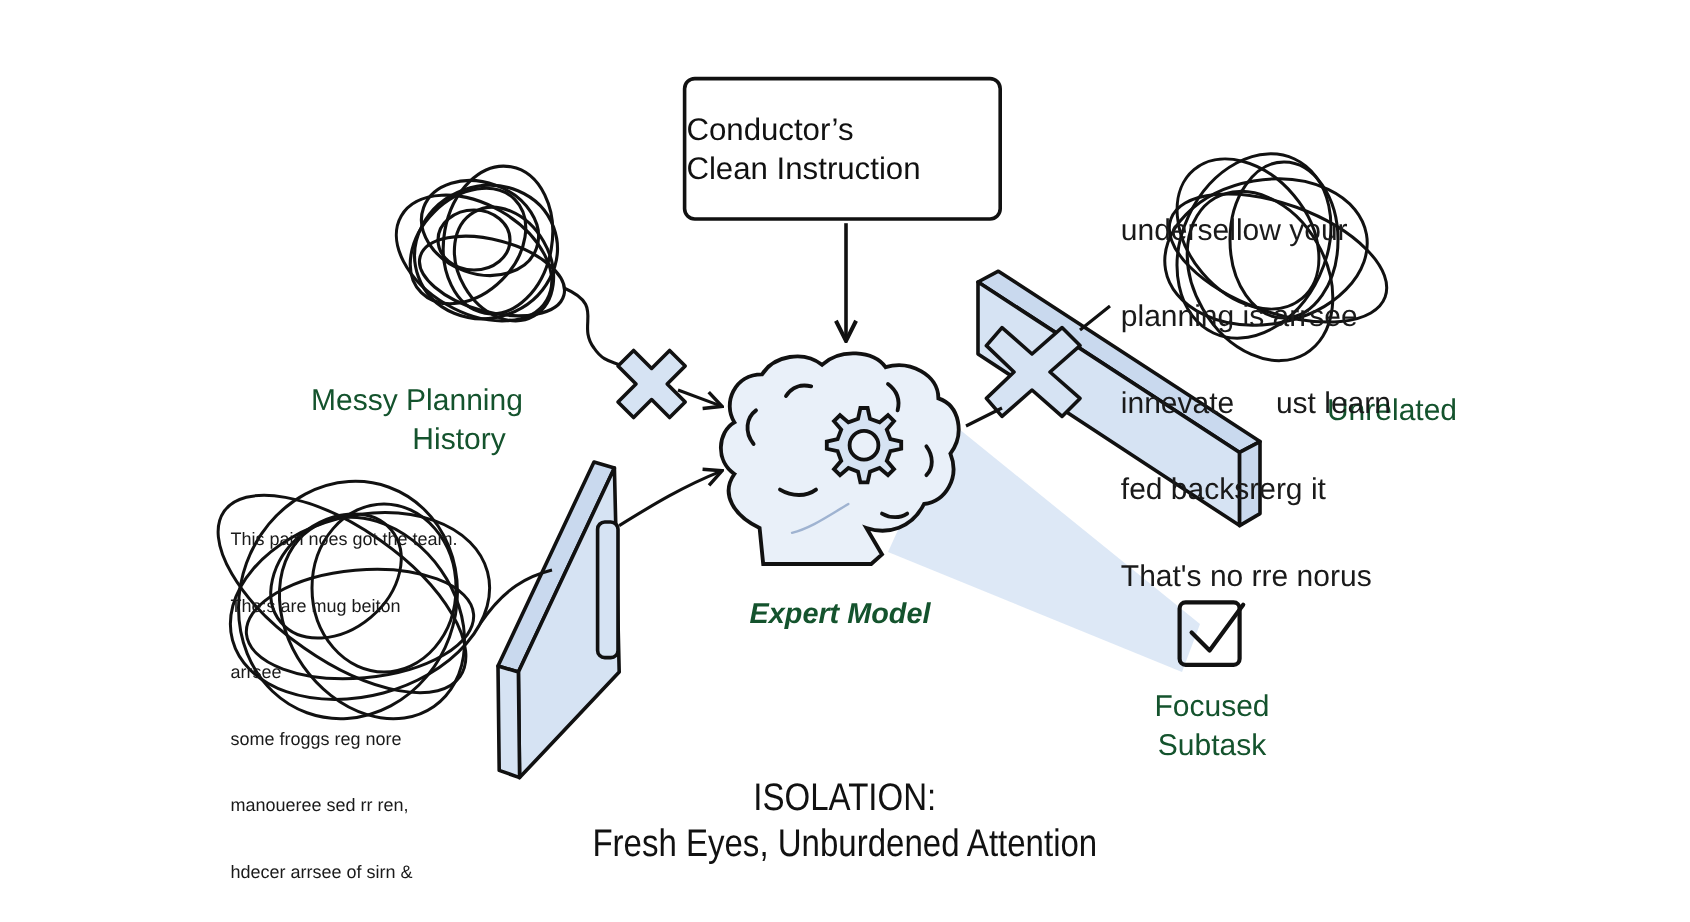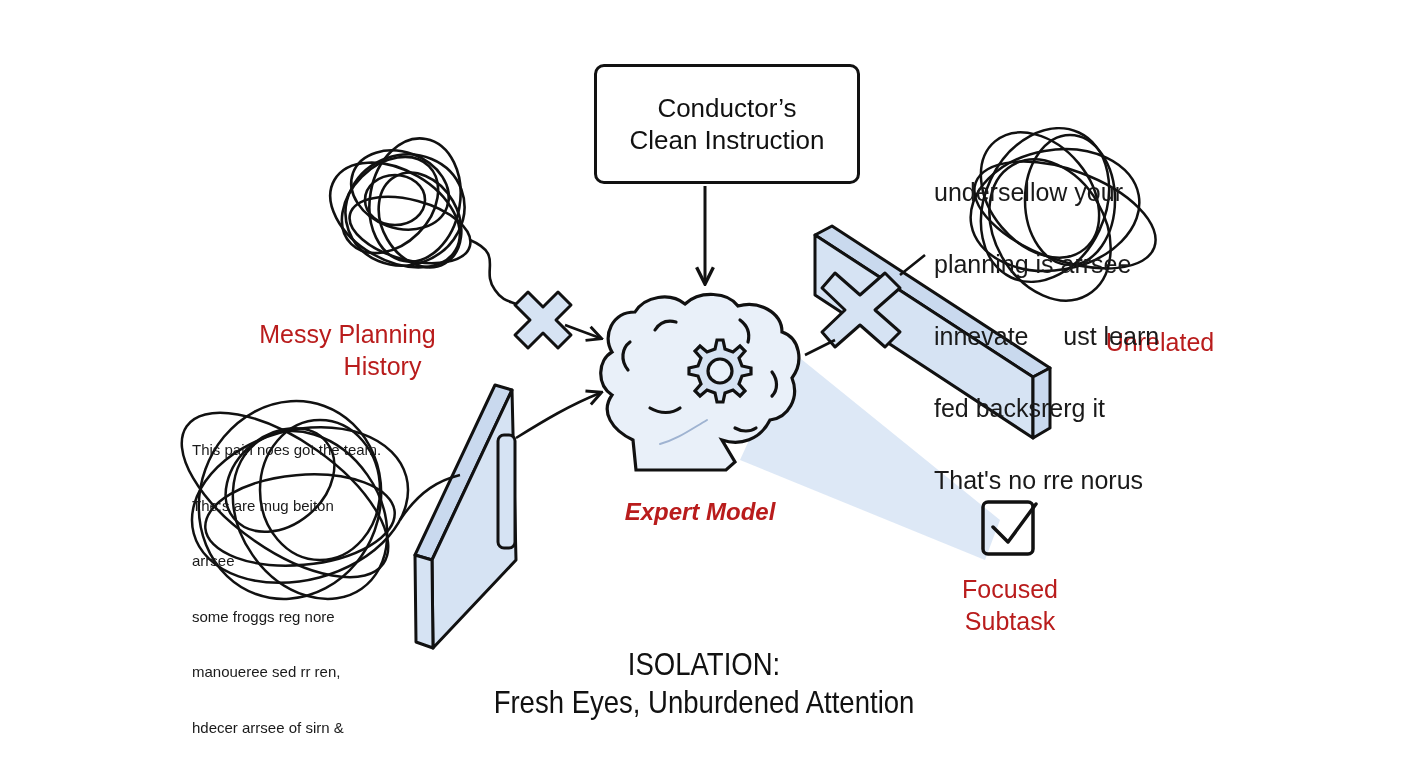--- a/index.html
+++ b/index.html
@@ -1,22 +1,22 @@
 <!DOCTYPE html>
 <html><head>
 <meta charset="utf-8">
 <style>
   html, body { margin: 0; padding: 0; background: #ffffff; }
   body { width: 1408px; height: 768px; position: relative; overflow: hidden;
          font-family: "Liberation Sans", "DejaVu Sans", sans-serif; color: #111; }
   svg.stage { position: absolute; left: 0; top: 0; }
-  .lbl { position: absolute; text-align: center; font-size: 25px; line-height: 32px; color: #b91c1c; white-space: nowrap; }
+  .lbl { position: absolute; text-align: center; font-size: 25px; line-height: 32px; color: #14532d; white-space: nowrap; }
   .box { position: absolute; left: 569px; top: 64px; width: 266px; height: 120px; border: 3.5px solid #111;
          border-radius: 10px; background: #fff; display: flex; flex-direction: column; justify-content: center;
-         align-items: center; font-size: 26px; line-height: 32px; box-sizing: border-box; margin-left: 25px; }
+         font-size: 26px; line-height: 32px; box-sizing: border-box; }
   .bold { font-weight: bold; font-style: italic; }
   .scribble { position: absolute; font-size: 25px; line-height: 24px; color: #1a1a1a; white-space: pre; }
   .scribble-left { position: absolute; font-size: 15px; line-height: 18.5px; color: #1a1a1a; white-space: pre; }
   .title { position: absolute; left: 0; width: 1408px; text-align: center; font-family: "Liberation Sans", sans-serif;
            transform: scaleX(0.86); transform-origin: 704px 0; }
 </style>
 </head>
 <body>
 
 <svg class="stage" width="1408" height="768" viewBox="0 0 1408 768">

